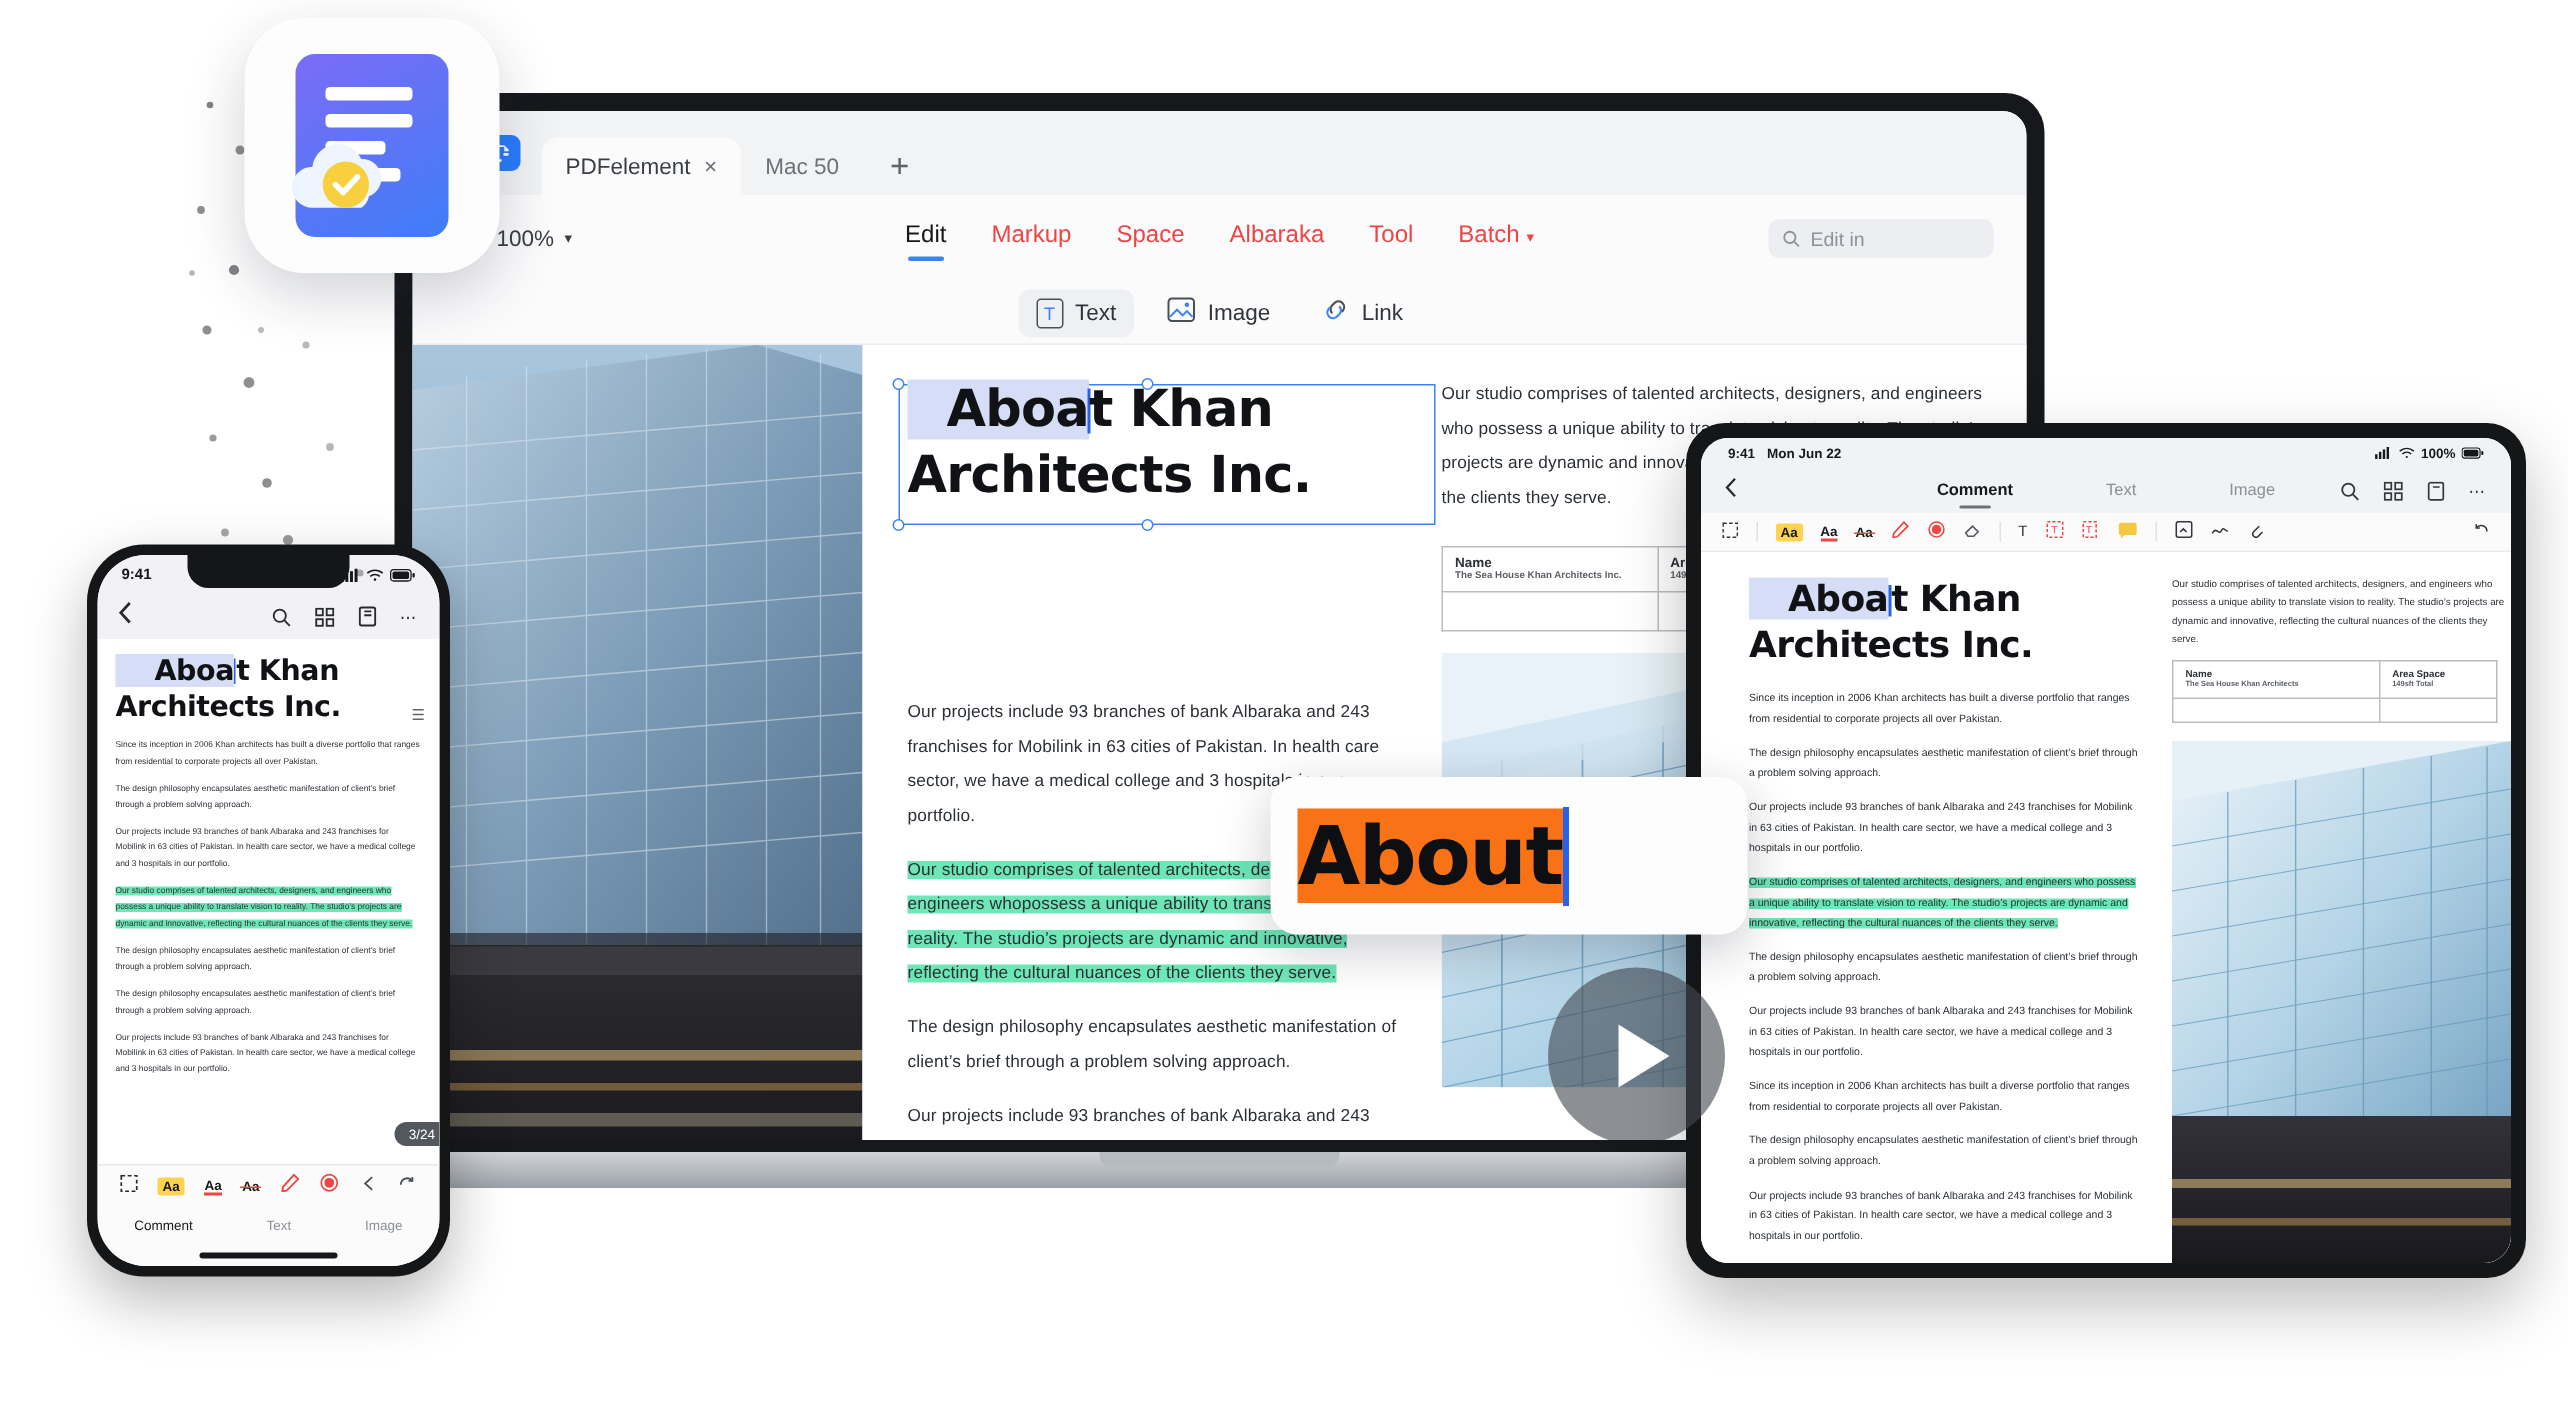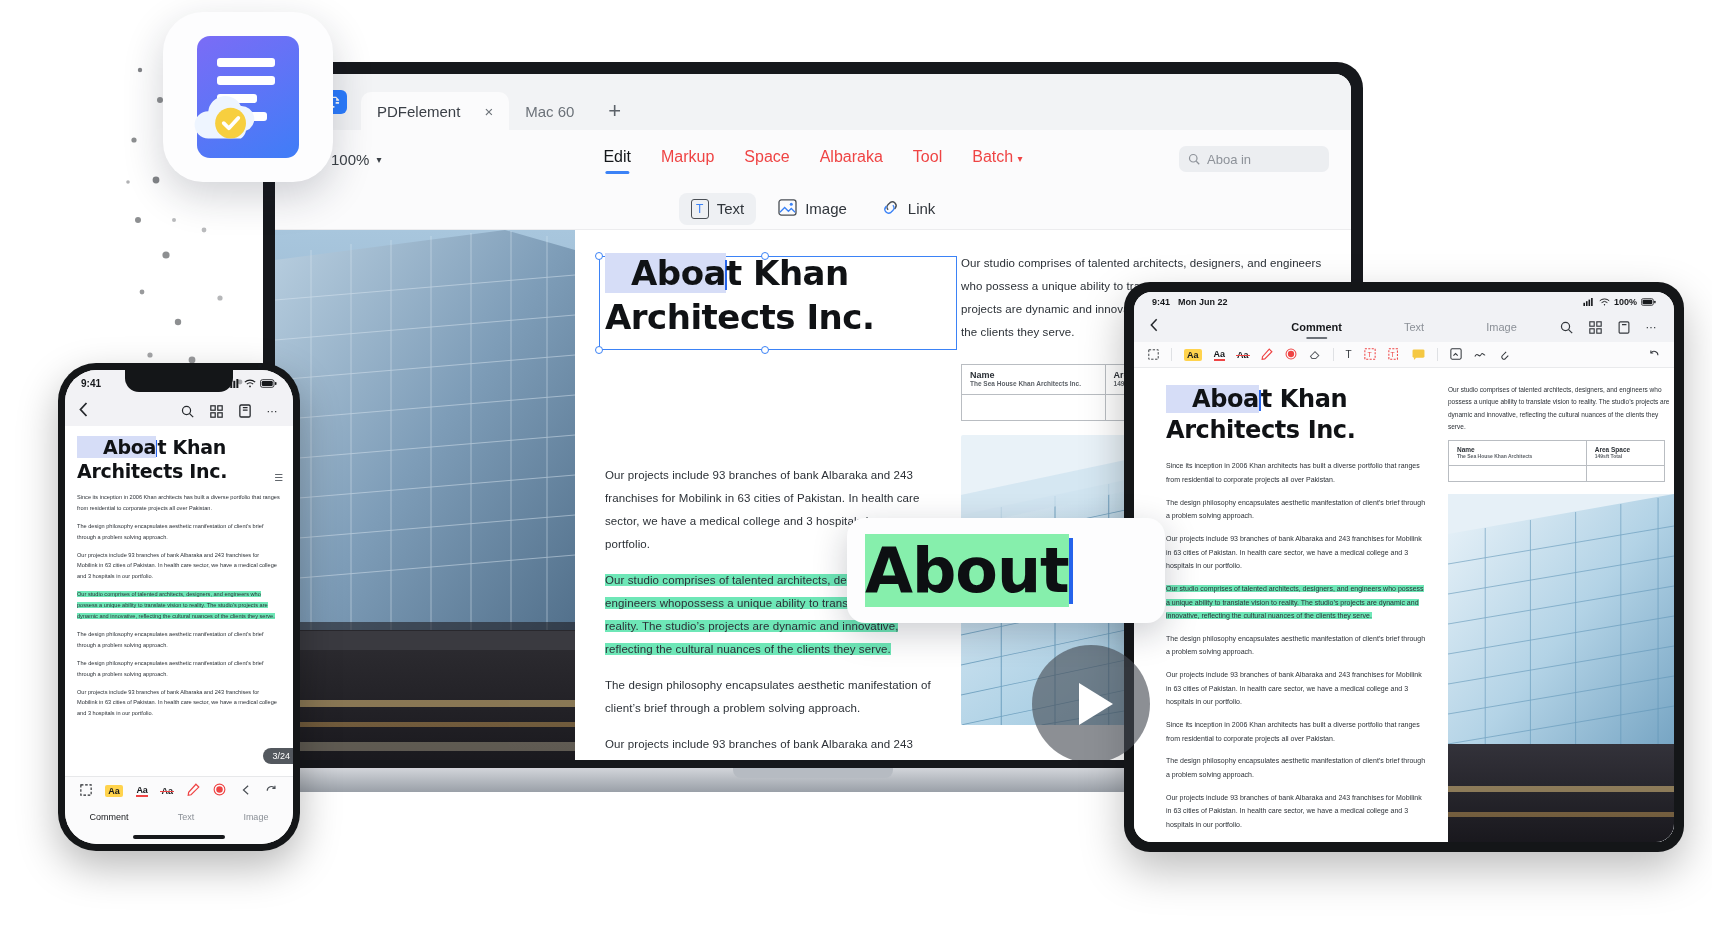--- a/index.html
+++ b/index.html
@@ -16,21 +16,21 @@
   .laptop-base{ position:absolute; left:-95px; top:706px; width:1290px; height:24px;
     background:linear-gradient(#d2d5da,#9aa0a8); border-radius:0 0 14px 14px; }
   .laptop-notch{ position:absolute; left:50%; transform:translateX(-50%); top:706px;
     width:160px; height:10px; background:#b6bbc2; border-radius:0 0 8px 8px; }
 
   
   .tabbar{ height:56px; background:#f2f3f5; display:flex; align-items:flex-end; padding-left:48px; }
   .applogo{ width:24px; height:24px; border-radius:6px; background:#2b7cff;
     margin:0 14px 16px 0; display:flex; align-items:center; justify-content:center; }
   .applogo svg{ width:14px; height:14px; }
-  .tab{ height:38px; display:flex; align-items:center; gap:24px; padding:0 16px;
+  .tab{ height:38px; display:flex; align-items:center; gap:9px; padding:0 16px;
     border-radius:10px 10px 0 0; font-size:15px; color:#3a3f46; }
   .tab.active{ background:#fbfbfc; }
   .tab .x{ font-size:15px; color:#6c7279; }
   .tab.inactive{ color:#6c7279; }
   .newtab{ font-size:22px; color:#5c6269; padding:0 18px 6px; }
 
   
   .toolbar{ height:58px; background:#fbfbfc; display:flex; align-items:center;
     padding:0 22px; position:relative; }
   .zoomsel{ font-size:15px; color:#3b4046; display:flex; align-items:center; gap:7px; }
@@ -76,22 +76,22 @@
   
   .tbl{ width:100%; border-collapse:collapse; font-size:8px; color:#2b3036; margin-top:4px; }
   .tbl th,.tbl td{ border:1px solid #b9bdc2; padding:5px 8px; text-align:left; vertical-align:top; }
   .tbl th{ font-size:9px; font-weight:bold; }
   .tbl .sub{ font-size:6.5px; color:#5d6268; display:block; line-height:1.35; }
 
   
   .mag{ position:absolute; left:572px; top:288px; width:318px; height:105px;
     background:#fdfdfe; border-radius:18px; box-shadow:0 10px 34px rgba(20,25,40,.22);
     display:flex; align-items:center; padding-left:18px; z-index:30; }
-  .magtxt{ font-size:62px; font-weight:bold; letter-spacing:-1px; color:#0d0f12;
-    font-family:"DejaVu Sans", sans-serif; background:#86efac; }
+  .magtxt{ font-size:54px; font-weight:bold; letter-spacing:-1px; color:#0d0f12;
+    font-family:"DejaVu Sans", sans-serif; background:#f97316; }
   .magcaret{ display:inline-block; width:4px; height:66px; background:#2563eb;
     vertical-align:-12px; }
 
   
   .play{ position:absolute; left:757px; top:415px; width:118px; height:118px;
     border-radius:50%; background:rgba(70,75,82,.62); z-index:25;
     display:flex; align-items:center; justify-content:center; }
   .play .tri{ width:0;height:0;border-left:34px solid #fff;
     border-top:21px solid transparent;border-bottom:21px solid transparent; margin-left:9px; }
 
@@ -197,21 +197,21 @@
             <svg viewBox="0 0 24 24" fill="#fff">
                 <path d="M5 3h9l5 5v2h-5V5H8v14h3v3H5z"></path>
                 <rect x="13" y="12" width="6" height="3" rx="1"></rect>
               </svg>
           </div>
           <div class="tab active">
             <span>PDFelement</span>
             <span class="x">×</span>
           </div>
           <div class="tab inactive">
-            <span>Mac 60</span>
+            <span>Mac 50</span>
           </div>
           <div class="newtab">+</div>
         </div>
 
         <div class="toolbar">
           <span style="margin-right:18px;display:inline-block">
             <svg width="16" height="18" viewBox="0 0 16 18" fill="none" stroke="#5b6168" stroke-width="1.4">
               <rect x="1" y="1" width="14" height="16" rx="2"></rect>
                 <line x1="6" y1="1" x2="6" y2="17"></line>
               </svg>
@@ -231,21 +231,21 @@
               <span>Batch</span>
               <span class="caret"> ▾</span>
             </div>
           </div>
 
           <div class="findbox">
             <svg width="12" height="12" viewBox="0 0 16 16" fill="none" stroke="#8d9299" stroke-width="1.6">
                 <circle cx="7" cy="7" r="5"></circle>
                 <line x1="11" y1="11" x2="15" y2="15"></line>
               </svg>
-            <span>Aboa in</span>
+            <span>Edit in</span>
           </div>
         </div>
 
         <div class="subbar">
           <div class="subitem active">
             <span class="boxicon">T</span>
             <span>Text</span>
           </div>
           <div class="subitem">
             <span>

